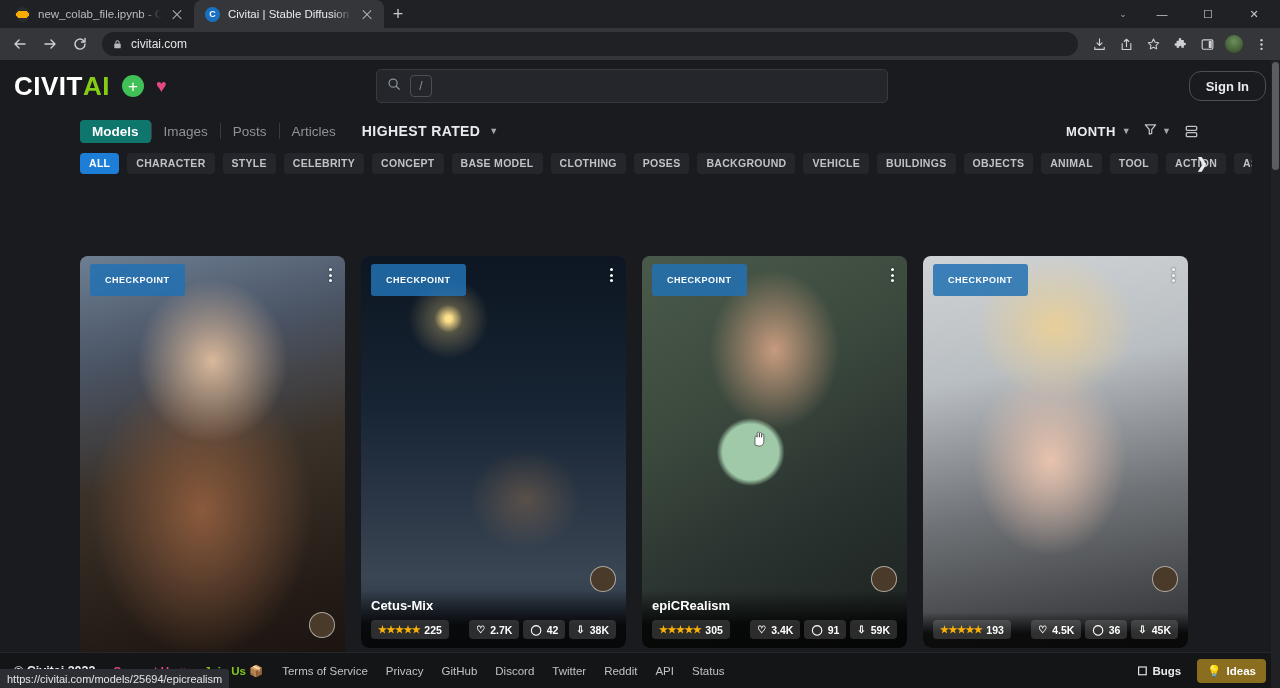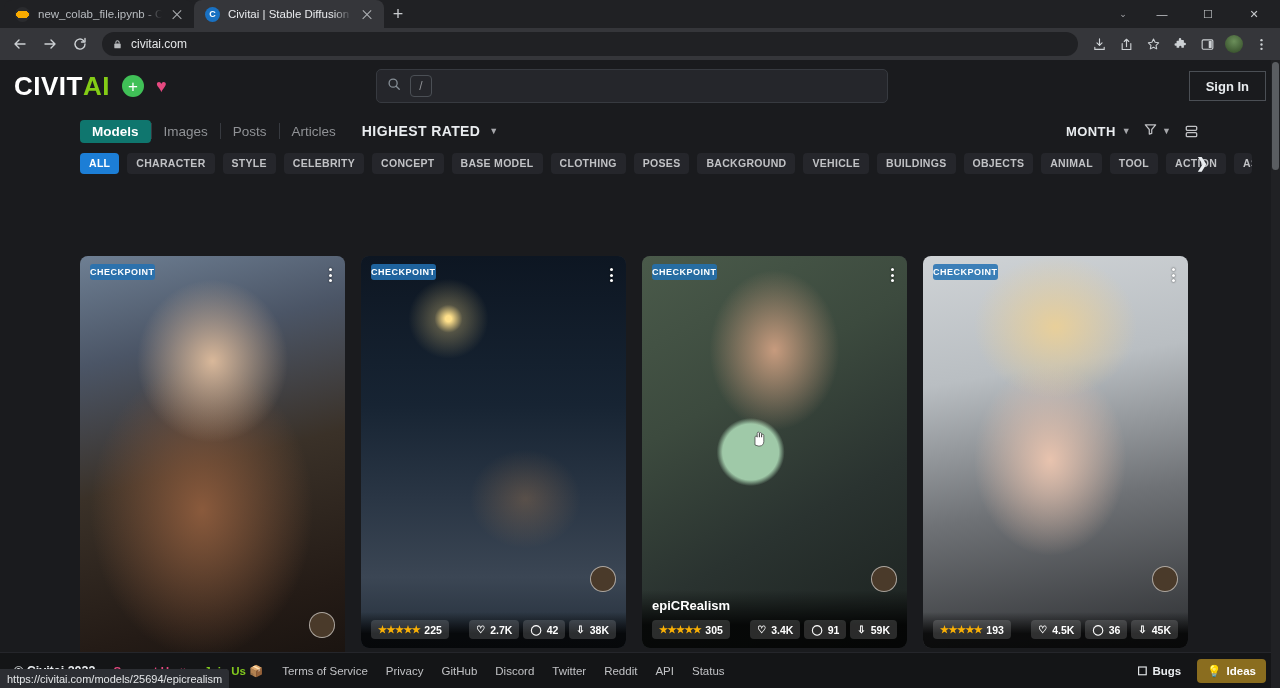--- a/index.html
+++ b/index.html
@@ -88,21 +88,21 @@
   .searchbar {
     height: 34px; background: #25262b; border: 1px solid #373a40; border-radius: 5px;
     display: flex; align-items: center; padding: 0 6px 0 10px; gap: 9px;
   }
   .search-ph { flex: 1 1 auto; color: #5c5f66; font-size: 12.5px; }
   .slash-badge { width: 22px; height: 22px; border: 1px solid #4b4f55; border-radius: 4px;
     color: #909296; font-size: 12px; display: flex; align-items: center;
     justify-content: center; }
   .signin {
     margin-left: auto; height: 30px; padding: 0 16px; border: 1px solid #4b4f55;
-    border-radius: 0; color: #e9ecef; font-size: 13px; font-weight: 700;
+    border-radius: 12px; color: #e9ecef; font-size: 13px; font-weight: 700;
     display: flex; align-items: center;
   }
 
   .subbar { height: 38px; display: flex; align-items: center; padding: 0 80px 0 80px; }
   .tabs { display: flex; align-items: center; }
   .ptab { font-size: 13.5px; color: #909296; padding: 4px 12px; border-radius: 4px;
     font-weight: 500; }
   .ptab.active { background: #0f766e; color: #ffffff; font-weight: 700; }
   .sep { width: 1px; height: 16px; background: #373a40; }
   .sortsel { display: flex; align-items: center; gap: 9px; margin-left: 14px;
@@ -124,21 +124,21 @@
   .chips-arrow { position: absolute; right: 72px; color: #e9ecef; font-size: 14px;
     font-weight: 700; }
 
   
   .grid { position: absolute; left: 80px; top: 196px; width: 1120px;
     display: grid; grid-template-columns: repeat(4, 265px); gap: 16px; }
   .card { position: relative; border-radius: 8px; overflow: hidden; background: #2c2e33; }
   .card.tall { height: 438px; }
   .card.std  { height: 392px; }
   .card-img { position: absolute; inset: 0; }
-  .badge-cp { position: absolute; left: 10px; top: 8px; height: 16px; padding: 0 0;
+  .badge-cp { position: absolute; left: 10px; top: 8px; height: 32px; padding: 0 15px;
     background: rgba(34,113,179,.85); color: #fff; font-size: 9px; font-weight: 700;
     letter-spacing: .5px; border-radius: 3px; display: flex; align-items: center; }
   .dots { position: absolute; right: 8px; top: 10px; width: 14px; height: 18px;
     display: flex; flex-direction: column; align-items: center;
     justify-content: space-between; padding: 2px 0; }
   .dots i { width: 3px; height: 3px; border-radius: 50%; background: #fff;
     display: block; box-shadow: 0 0 2px rgba(0,0,0,.8); }
   .avatar { position: absolute; right: 10px; bottom: 56px; width: 26px; height: 26px;
     border-radius: 50%; border: 1.5px solid rgba(255,255,255,.55);
     background: #4a3a2a; overflow: hidden; }
@@ -390,20 +390,21 @@
       <div class="card std">
         <div class="card-img img-cetus"></div>
         <div class="badge-cp">CHECKPOINT</div>
         <div class="dots">
             <i></i>
             <i></i>
             <i></i>
           </div>
         <div class="avatar"></div>
         <div class="card-foot">
+          <div class="card-title">Cetus-Mix</div>
           <div class="stats">
             <div class="stat-group rating">
               <span class="stars">★★★★★</span>
               <span>225</span>
             </div>
             <div class="stat-right">
               <div class="stat-group">
                 <span class="glyph">♡</span>
                 <span>2.7K</span>
               </div>

